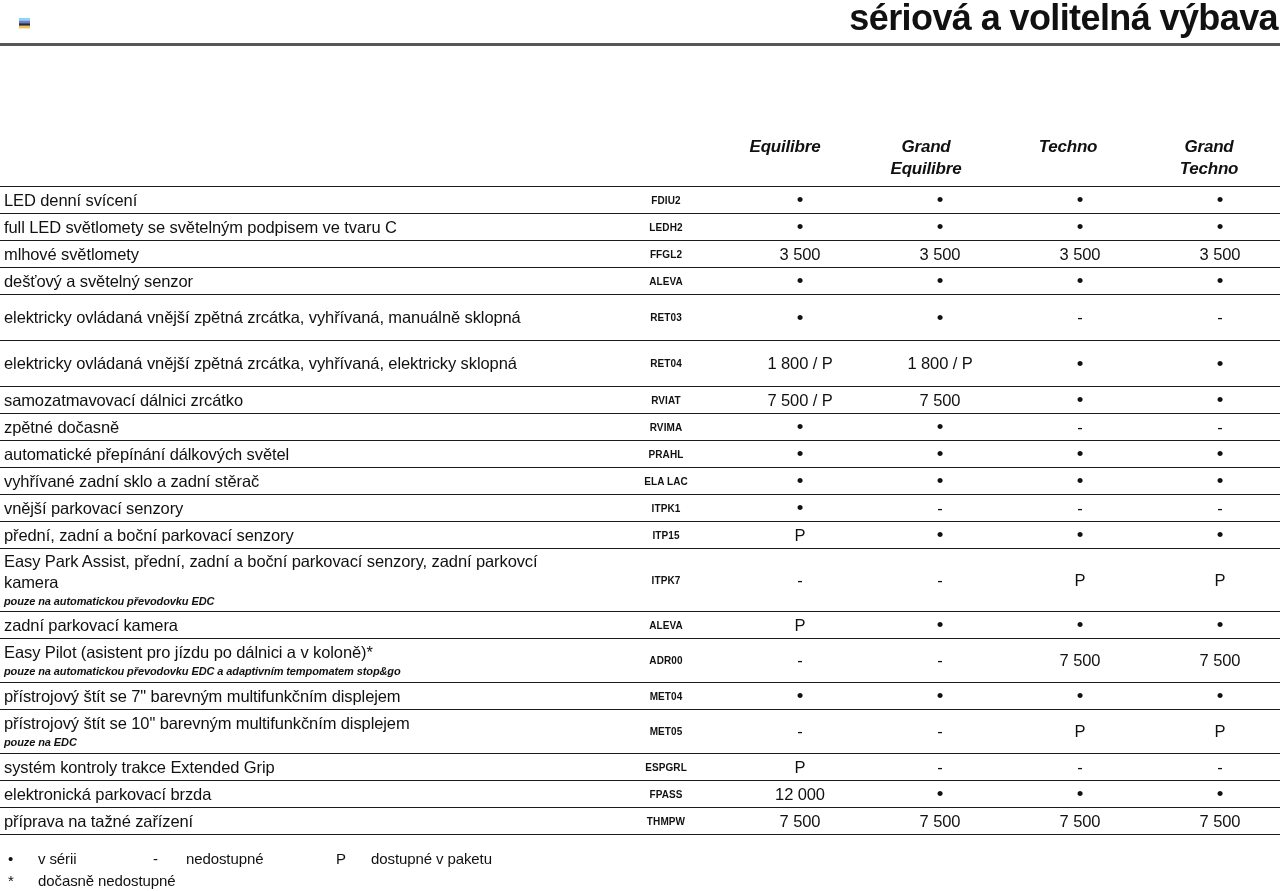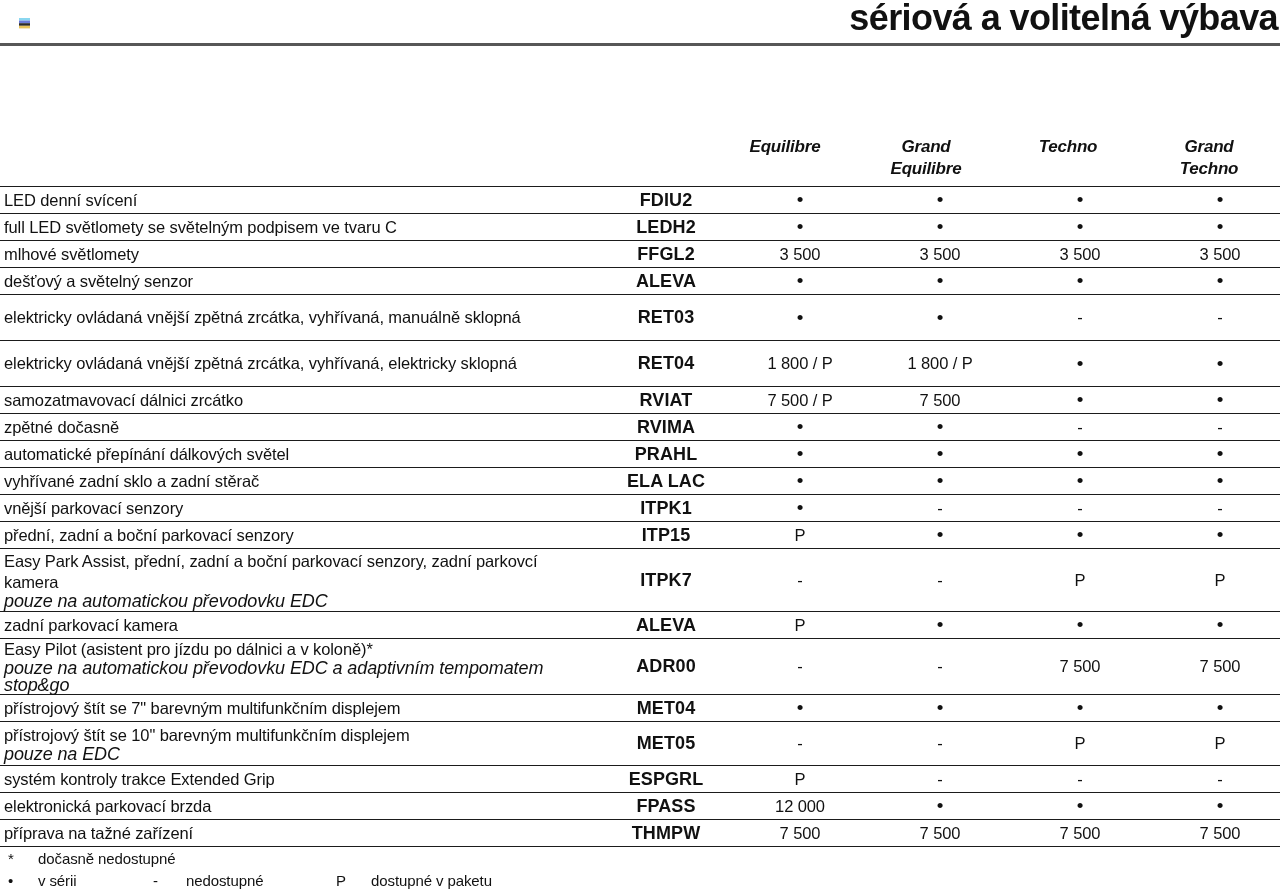--- a/index.html
+++ b/index.html
@@ -97,29 +97,30 @@
   .c-label {
     width: 590px;
     padding-left: 4px !important;
     padding-right: 8px !important;
     font-size: 16.5px;
     line-height: 21px;
     letter-spacing: -0.1px;
   }
   .c-label .note {
     display: block;
-    font-size: 18px;
+    font-size: 11px;
     font-style: italic;
     line-height: 17px;
     letter-spacing: -0.1px;
+    font-weight: bold;
   }
   .c-code {
     width: 128px;
     text-align: center;
-    font-size: 18px;
+    font-size: 10px;
     font-weight: bold;
     letter-spacing: 0.1px;
   }
   .c-val {
     width: 140px;
     text-align: center;
     font-size: 16.5px;
     letter-spacing: -0.1px;
   }
   .c-val.dot {
@@ -346,15 +347,15 @@
         <td class="c-code">THMPW</td>
         <td class="c-val">7 500</td>
         <td class="c-val">7 500</td>
         <td class="c-val">7 500</td>
         <td class="c-val">7 500</td>
       </tr>
     </tbody>
 </table>
 
 <div class="legend">
+  <span class="legend-row"><span class="lg-sym">•</span><span class="lg-txt1">v sérii</span><span class="lg-sym2">-</span><span class="lg-txt2">nedostupné</span><span class="lg-sym3">P</span><span class="lg-txt3">dostupné v paketu</span></span>
   <span class="legend-row"><span class="lg-sym">*</span><span class="lg-txt3">dočasně nedostupné</span></span>
-  <span class="legend-row"><span class="lg-sym">•</span><span class="lg-txt1">v sérii</span><span class="lg-sym2">-</span><span class="lg-txt2">nedostupné</span><span class="lg-sym3">P</span><span class="lg-txt3">dostupné v paketu</span></span>
 </div>
 
 </body></html>

